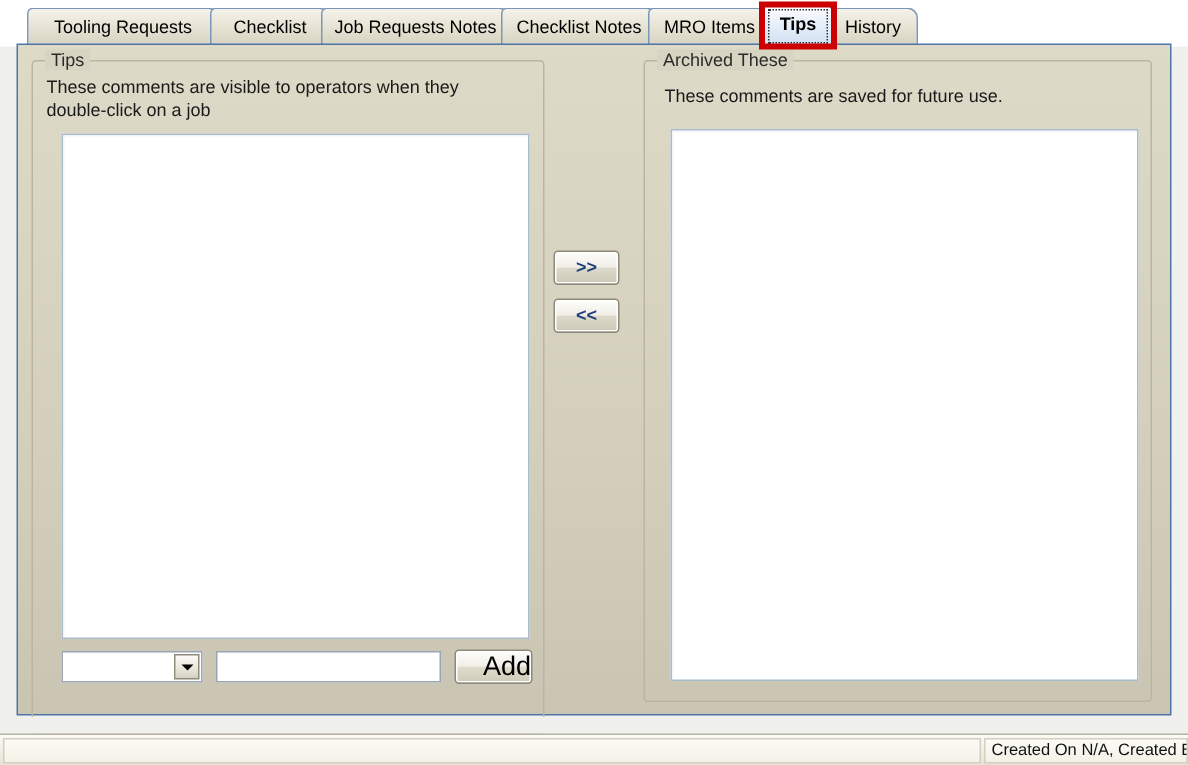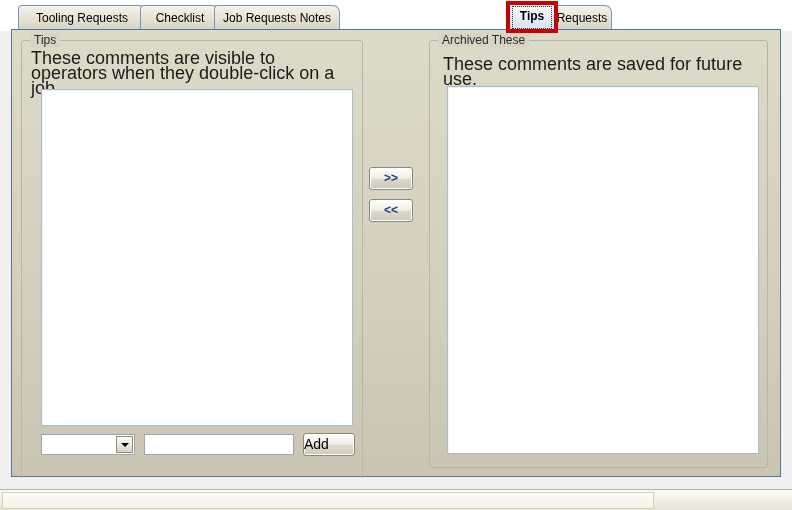--- a/index.html
+++ b/index.html
@@ -118,21 +118,21 @@
     position: absolute;
     top: -8px; left: 8px;
     padding: 0 4px;
     background: #d8d4c2;
     font-size: 12px;
     color: #2b2b2b;
     white-space: nowrap;
   }
   .gb-desc {
     position: absolute;
-    font-size: 18px;
+    font-size: 12px;
     color: #1a1a1a;
     line-height: 15px;
   }
 
   
   .listbox {
     position: absolute;
     box-sizing: border-box;
     background: #ffffff;
     border: 1px solid #a9bccf;
@@ -203,23 +203,23 @@
     color: #000;
     padding-left: 3px;
     line-height: 19px;
   }
   .pushbtn {
     position: absolute;
     box-sizing: border-box;
     background: linear-gradient(to bottom, #fdfdfb 0%, #f1efe7 48%, #e0dccd 52%, #cfcbba 100%);
     border: 1px solid #8d8a7c;
     border-radius: 3px;
-    font-size: 14px;
+    font-size: 18px;
     color: #000;
-    text-align: left;
+    text-align: right;
     cursor: default;
     box-shadow: inset 0 0 0 1px #ffffff;
   }
 
   
   #statusbar {
     position: absolute;
     left: 0; top: 489px;
     width: 792px; height: 21px;
     background: linear-gradient(to bottom, #fbfaf4 0%, #f1efe4 50%, #e6e3d6 100%);
@@ -267,29 +267,35 @@
     </div>
 
     <div class="tab" style="left:140px; width:80px;">
       <span class="tab-label">Checklist</span>
     </div>
 
     <div class="tab" style="left:214px; width:126px;">
       <span class="tab-label">Job Requests Notes</span>
     </div>
 
-
+    <div class="tab" style="left:334px; width:104px;">
+      <span class="tab-label">Checklist Notes</span>
+    </div>
+
+    <div class="tab" style="left:432px; width:82px;">
+      <span class="tab-label">MRO Items</span>
+    </div>
 
     <div class="tab active" style="left:508px; width:48px;">
       <span class="tab-label">Tips</span>
       <span class="focusbox"></span>
     </div>
 
     <div class="tab" style="left:552px; width:60px;">
-      <span class="tab-label">Requests</span>
+      <span class="tab-label">History</span>
     </div>
 
     <div id="tab-highlight" style="left:506px; top:1px; width:52px; height:32px;"></div>
   </div>
 
   <div id="tabpanel">
 
     <div class="groupbox" style="left:9px; top:10px; width:342px; height:449px;">
       <span class="gb-title">Tips</span>
 
@@ -318,15 +324,16 @@
 
       <div class="listbox" style="left:17px; top:45px; width:312px; height:368px;"></div>
     </div>
 
   </div>
 
   <div id="gap-strip"></div>
 
   <div id="statusbar">
     <div id="statusbar-left"></div>
+    <div id="statusbar-right">Created On N/A, Created B</div>
   </div>
 
 </div>
 
 </body></html>

